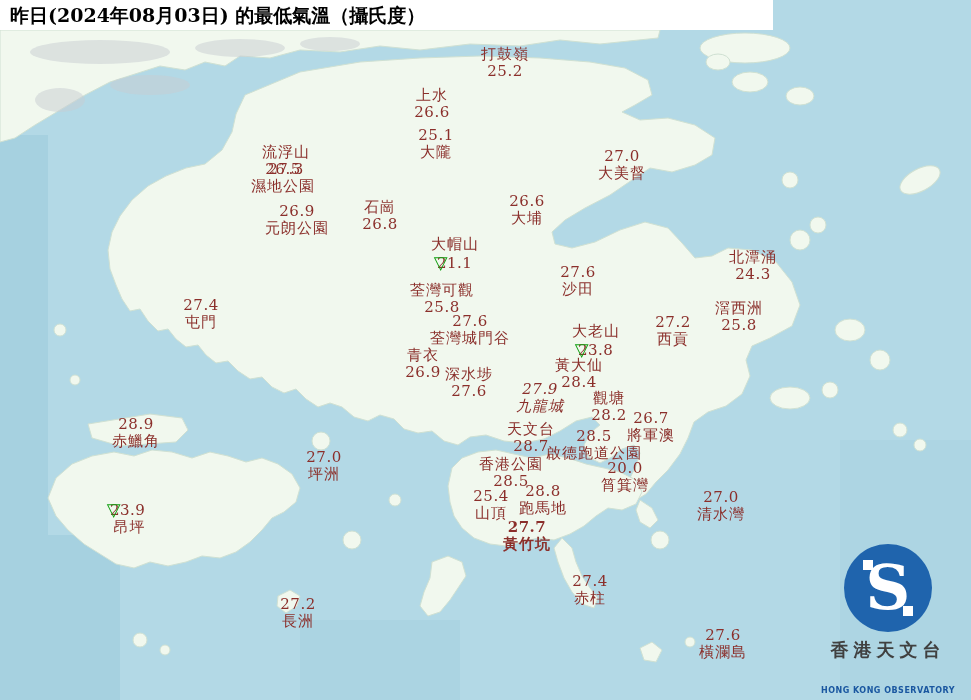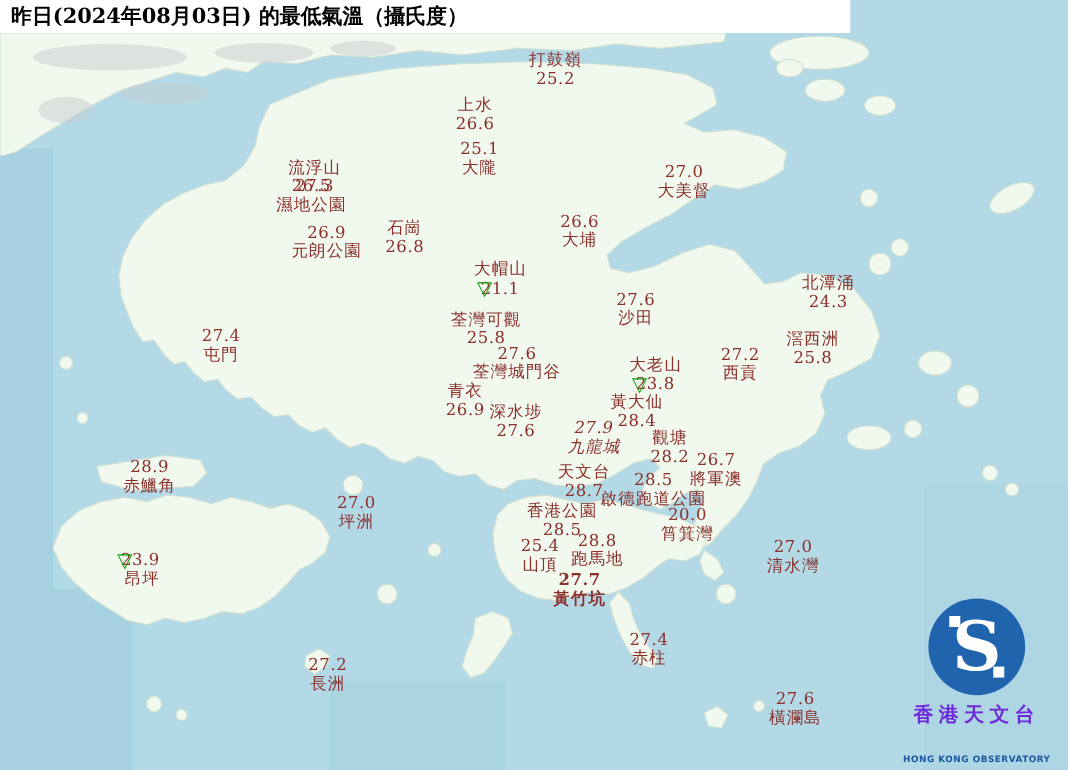--- a/index.html
+++ b/index.html
@@ -24,21 +24,21 @@
   .s-value{letter-spacing:.5px;}
   .marker{
     color:#12a012;font-weight:bold;font-size:18px;
     display:inline-block;margin-right:-15px;
     transform:translate(-4px,1px);
   }
   .logo{
     position:absolute;right:8px;bottom:4px;width:150px;text-align:center;
   }
   .logo-zh{
-    color:#6d28d9;font-weight:bold;font-size:18px;line-height:20px;letter-spacing:5px;
+    color:#404040;font-weight:bold;font-size:18px;line-height:20px;letter-spacing:5px;
     font-family:"DejaVu Serif","Liberation Serif",serif;
   }
   .logo-en{
     color:#1a57a0;font-weight:bold;font-size:8px;line-height:11px;letter-spacing:.5px;
     font-family:"DejaVu Sans","Liberation Sans",sans-serif;
     margin-top:25px;
   }
 </style>
 </head>
 <body>
@@ -135,21 +135,21 @@
         <div class="s-value">27.3</div>
       </div>
       <div class="station" style="left: 283px; top: 161px;">
         <div class="s-value">26.5</div>
         <div class="s-name">濕地公園</div>
       </div>
       <div class="station" style="left: 297px; top: 203px;">
         <div class="s-value">26.9</div>
         <div class="s-name">元朗公園</div>
       </div>
-      <div class="station" style="left: 368px; top: 199px; text-align: center;">
+      <div class="station" style="left: 380px; top: 199px; text-align: center;">
         <div class="s-name">石崗</div>
         <div class="s-value">26.8</div>
       </div>
       <div class="station" style="left: 622px; top: 148px;">
         <div class="s-value">27.0</div>
         <div class="s-name">大美督</div>
       </div>
       <div class="station" style="left: 527px; top: 193px;">
         <div class="s-value">26.6</div>
         <div class="s-name">大埔</div>

